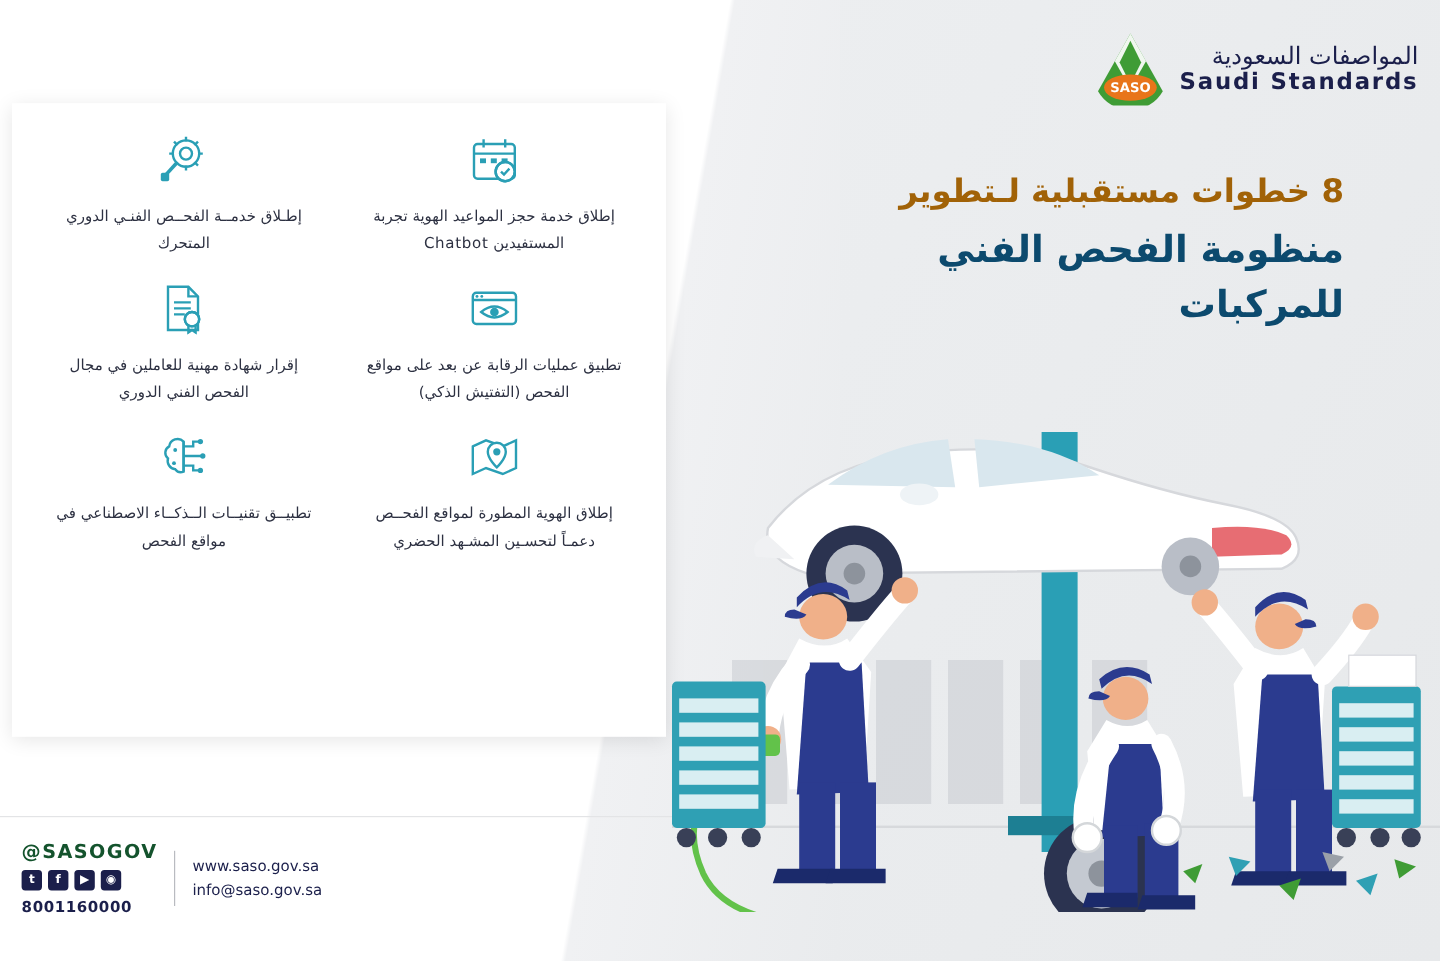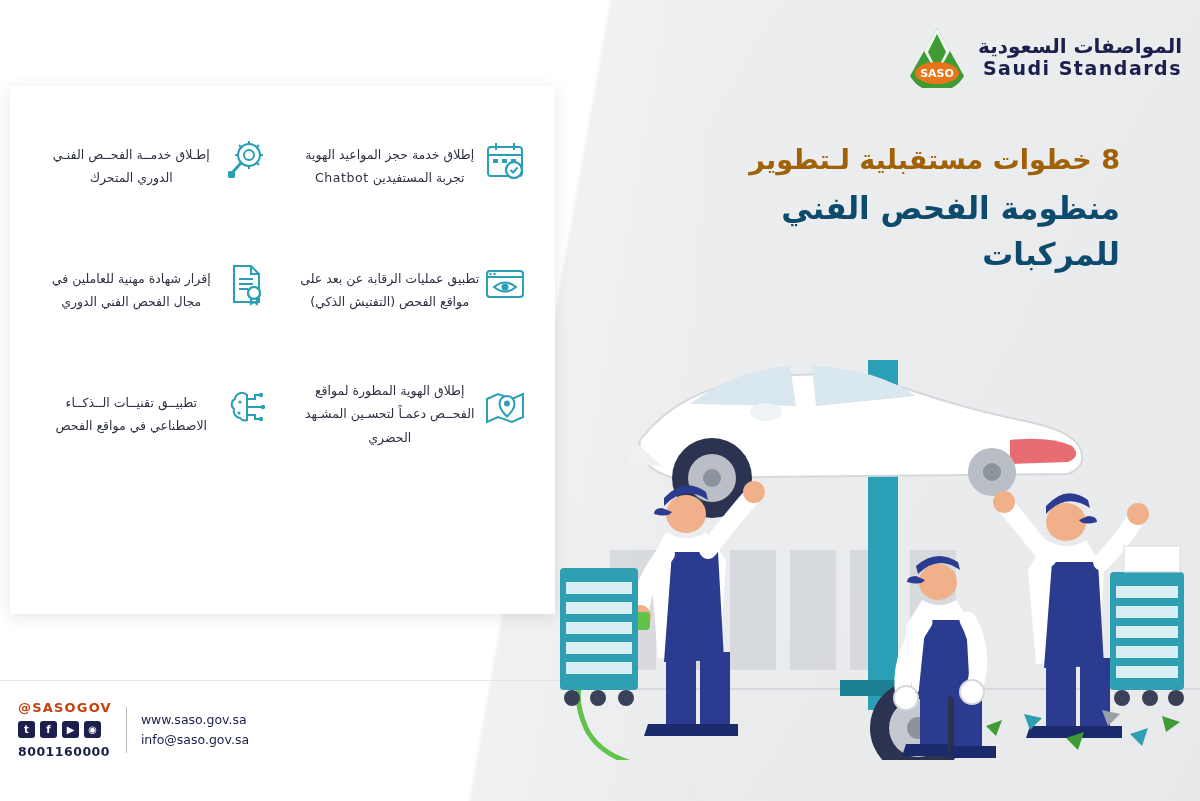--- a/index.html
+++ b/index.html
@@ -33,21 +33,21 @@
     background: #e3e4e6;
   }
 
   
   .logo {
     position: absolute; right: 18px; top: 26px;
     display: flex; align-items: center; gap: 10px;
   }
   .logo-text { text-align: right; line-height: 1.12; }
   .logo-ar {
-    font-size: 20px; font-weight: bold; color: #1b1f4b; letter-spacing: 0px;
+    font-size: 20px; font-weight: normal; color: #1b1f4b; letter-spacing: 0px;
   }
   .logo-en {
     font-size: 19px; font-weight: bold; color: #1b1f4b; letter-spacing: 1.5px;
   }
   .logo-mark { width: 62px; height: 62px; position: relative; }
 
   
   .title-wrap {
     position: absolute; right: 80px; top: 140px; width: 470px;
     text-align: right; direction: rtl;
@@ -69,21 +69,21 @@
     box-shadow: 0 3px 16px rgba(0,0,0,0.10);
   }
   .grid {
     display: grid;
     grid-template-columns: 1fr 1fr;
     grid-template-rows: repeat(4, 1fr);
     width: 100%; height: 100%;
     padding: 18px 14px 14px 14px;
   }
   .cell {
-    display: flex; flex-direction: row; align-items: center;
+    display: flex; flex-direction: column; align-items: center;
     justify-content: flex-start; padding: 6px 14px;
   }
   .cell-icon {
     width: 46px; height: 46px; margin-bottom: 12px;
     display: flex; align-items: center; justify-content: center;
   }
   .cell-icon svg { display: block; }
   .cell-text {
     direction: rtl; text-align: center;
     font-size: 12.5px; line-height: 1.85;
@@ -91,21 +91,21 @@
     max-width: 215px;
   }
 
   
   .footer {
     position: absolute; left: 18px; top: 700px;
     display: flex; align-items: center; direction: ltr;
   }
   .footer-left { text-align: left; }
   .footer-handle {
-    font-size: 13px; font-weight: bold; color: #c2410c; letter-spacing: 1.2px;
+    font-size: 16px; font-weight: bold; color: #14532d; letter-spacing: 1.2px;
     margin-bottom: 6px;
   }
   .social-row { display: flex; gap: 5px; align-items: center; margin-bottom: 6px; }
   .sicon {
     width: 17px; height: 17px; border-radius: 3px; background: #1b1f4b;
     color: #fff; font-size: 10px; font-weight: bold;
     display: flex; align-items: center; justify-content: center;
     font-family: "DejaVu Sans", sans-serif;
   }
   .footer-phone {

